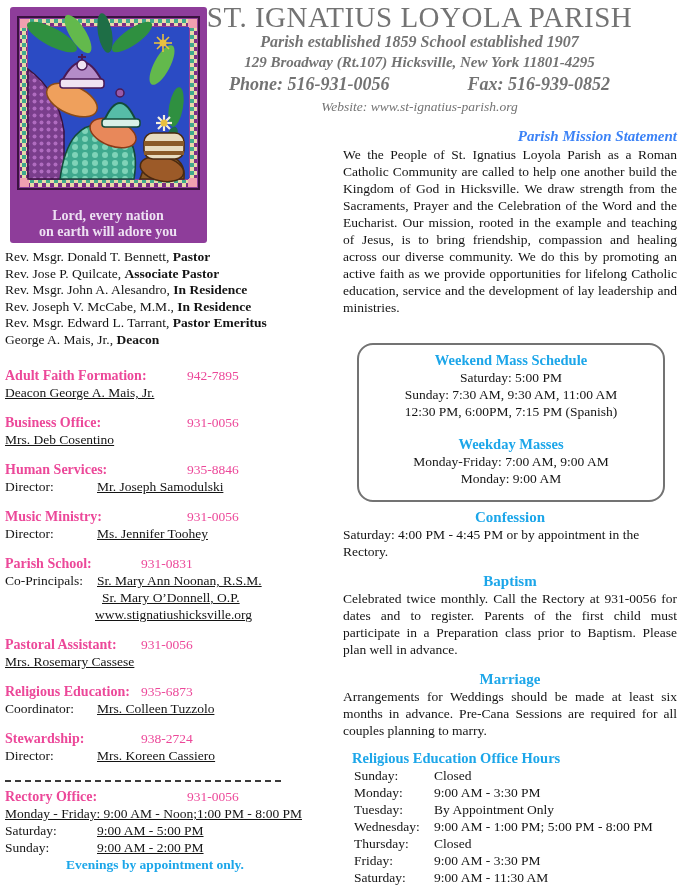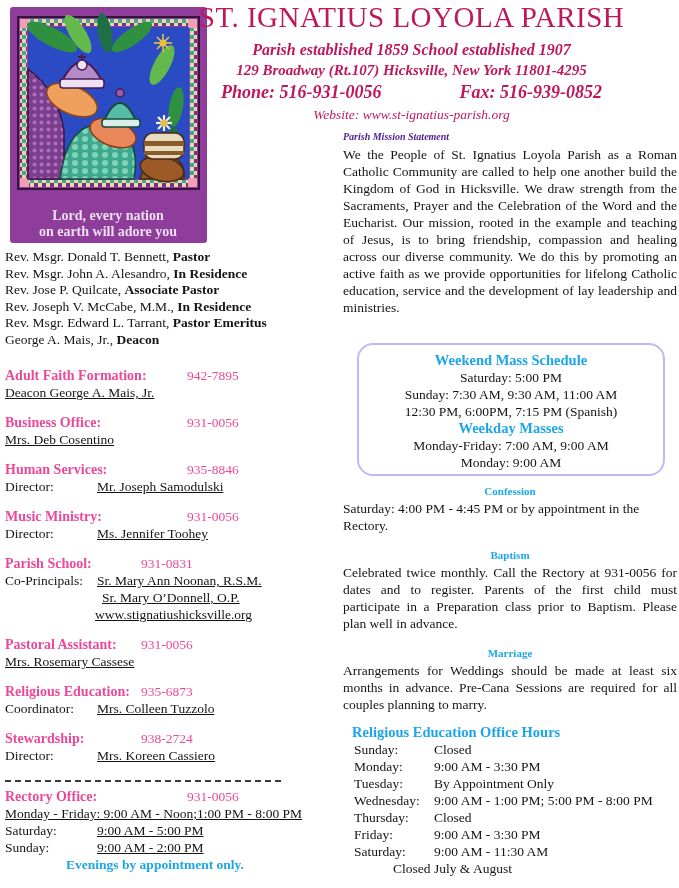--- a/index.html
+++ b/index.html
@@ -3,23 +3,23 @@
 <meta charset="utf-8">
 <style>
   html,body{margin:0;padding:0;background:#ffffff;}
   .page{
     position:relative;width:679px;height:888px;background:#ffffff;overflow:hidden;
     font-family:"Liberation Serif","DejaVu Serif",serif;color:#141414;
   }
   
   .artwork{position:absolute;left:10px;top:7px;width:197px;height:188px;}
   
-  .masthead{position:absolute;left:164px;top:1px;width:495px;text-align:center;color:#be185d;}
+  .masthead{position:absolute;left:172px;top:1px;width:495px;text-align:center;color:#737373;}
   .mh-title{font-size:29px;font-weight:normal;letter-spacing:.5px;line-height:32px;}
-  .mh-estab{font-style:italic;font-weight:bold;font-size:16px;margin-top:8px;}
+  .mh-estab{font-style:italic;font-weight:bold;font-size:16px;}
   .mh-addr{font-style:italic;font-weight:bold;font-size:15px;margin-top:3px;}
   .mh-phonefax{font-style:italic;font-weight:bold;font-size:18px;margin-top:3px;display:flex;justify-content:center;gap:78px;}
   .mh-web{font-style:italic;font-size:13.5px;margin-top:4px;}
   
   .leftcol{position:absolute;left:5px;top:249px;width:334px;font-size:13.5px;line-height:16.5px;}
   .clergy-row .b{font-weight:bold;}
   .dept{margin-top:13px;}
   .dept.first{margin-top:19px;}
   .dept-head{color:#ec4899;font-weight:bold;font-size:14px;line-height:17px;}
   .dept-head .dname{display:inline-block;font-weight:bold;}
@@ -27,26 +27,26 @@
   .dept-head.narrow .dname{width:136px;}
   .dept-head .dphone{font-weight:normal;font-size:13.5px;}
   .sub{line-height:17px;text-decoration:underline;}
   .sub .lbl{display:inline-block;width:92px;}
   .indent97{padding-left:97px;}
   .indent90{padding-left:90px;}
   .dash-sep{width:276px;border-bottom:2px dashed #3a3a3a;height:9px;margin:7px 0 6px 0;}
   .rect-note{color:#1CA6E9;font-weight:bold;text-align:center;width:300px;margin-top:1px;}
   
   .rightcol{position:absolute;left:343px;top:128px;width:334px;font-size:13.5px;line-height:17px;}
-  .mission-title{color:#4c1d95;font-weight:bold;font-style:italic;text-align:left;font-size:10px;}
+  .mission-title{color:#3b82f6;font-weight:bold;font-style:italic;text-align:right;font-size:15px;}
   .mission-body{text-align:justify;margin-top:1px;}
-  .massbox{margin:27px 12px 0 14px;border:2px solid #c4b5fd;border-radius:16px;padding:7px 4px 3px 4px;text-align:center;}
+  .massbox{margin:27px 12px 0 14px;border:2px solid #737373;border-radius:16px;padding:7px 4px 13px 4px;text-align:center;}
   .box-title{color:#1CA6E9;font-weight:bold;font-size:14.5px;}
-  .box-title.mt{margin-top:0;}
-  .sec-title{color:#1CA6E9;font-weight:bold;text-align:center;font-size:11px;}
+  .box-title.mt{margin-top:16px;}
+  .sec-title{color:#1CA6E9;font-weight:bold;text-align:center;font-size:15px;}
   .sec-conf{margin-top:7px;}
   .sec-gap{margin-top:13px;}
   .sec-body{text-align:justify;}
   .oh{margin-top:11px;}
   .oh-title{color:#1CA6E9;font-weight:bold;font-size:14.5px;padding-left:9px;}
   .oh-row{padding-left:11px;}
   .oh-row .day{display:inline-block;width:80px;}
   .oh-note{padding-left:50px;}
 </style>
 </head>
@@ -149,22 +149,22 @@
     <div class="mh-phonefax">
       <span>Phone: 516-931-0056</span>
       <span>Fax: 516-939-0852</span>
     </div>
     <div class="mh-web">Website: www.st-ignatius-parish.org</div>
   </header>
 
   <section class="leftcol">
     <div>
       <div class="clergy-row"><span>Rev. Msgr. Donald T. Bennett, </span><span class="b">Pastor</span></div>
+      <div class="clergy-row"><span>Rev. Jose P. Quilcate, </span><span class="b">Associate Pastor</span></div>
       <div class="clergy-row"><span>Rev. Msgr. John A. Alesandro, </span><span class="b">In Residence</span></div>
-      <div class="clergy-row"><span>Rev. Jose P. Quilcate, </span><span class="b">Associate Pastor</span></div>
       <div class="clergy-row"><span>Rev. Joseph V. McCabe, M.M., </span><span class="b">In Residence</span></div>
       <div class="clergy-row"><span>Rev. Msgr. Edward L. Tarrant, </span><span class="b">Pastor Emeritus</span></div>
       <div class="clergy-row"><span>George A. Mais, Jr., </span><span class="b">Deacon</span></div>
     </div>
 
     <div class="dept first">
       <div class="dept-head wide"><span class="dname">Adult Faith Formation:</span><span class="dphone">942-7895</span></div>
       <div class="sub">Deacon George A. Mais, Jr.</div>
     </div>
 

